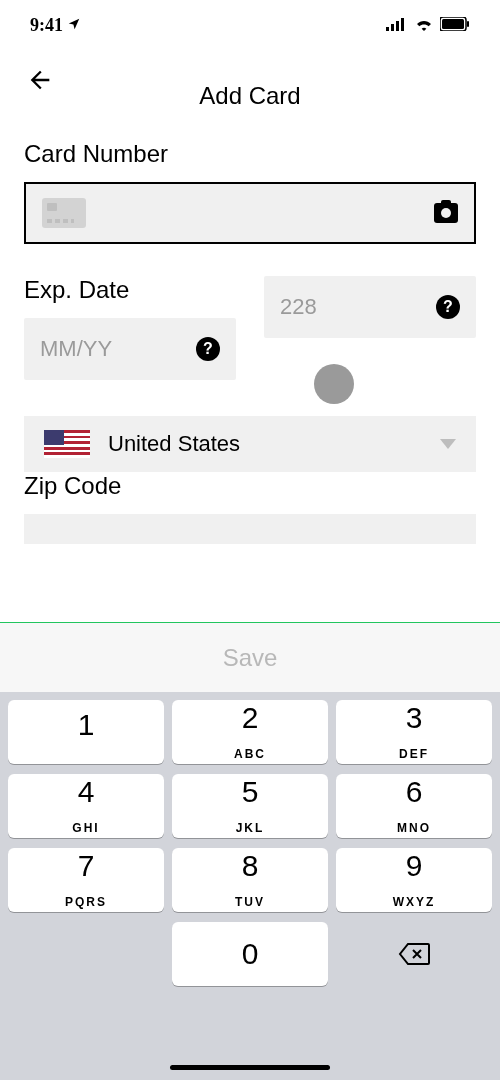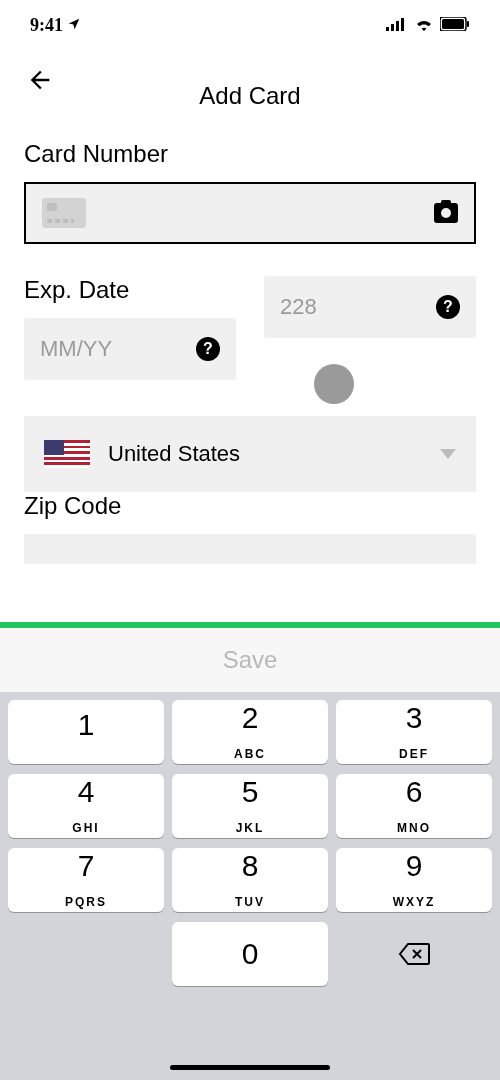--- a/index.html
+++ b/index.html
@@ -142,21 +142,21 @@
     width: 40px; height: 40px;
     border-radius: 50%;
     background: #9a9a9a;
     top: 88px;
     left: 50px;
     z-index: 5;
   }
   .country-group { margin-top: 36px; }
   .country-select {
     background: #f0f0f0;
-    height: 76px;
+    height: 56px;
     display: flex;
     align-items: center;
     padding: 4px 20px;
     gap: 18px;
     margin-top: 14px;
   }
   .flag {
     width: 46px;
     height: 28px;
     position: relative;
@@ -187,21 +187,21 @@
     left: 0; right: 0;
     top: 622px;
     height: 70px;
     background: #f7f7f7;
     display: flex;
     align-items: center;
     justify-content: center;
     font-size: 24px;
     font-weight: 500;
     color: #b8b8b8;
-    border-top: 6px solid #22c55e;
+    border-top: 1px solid #22c55e;
   }
   .keyboard {
     position: absolute;
     left: 0; right: 0;
     top: 692px;
     bottom: 0;
     background: #d2d4da;
     padding: 8px;
   }
   .kb-row {

